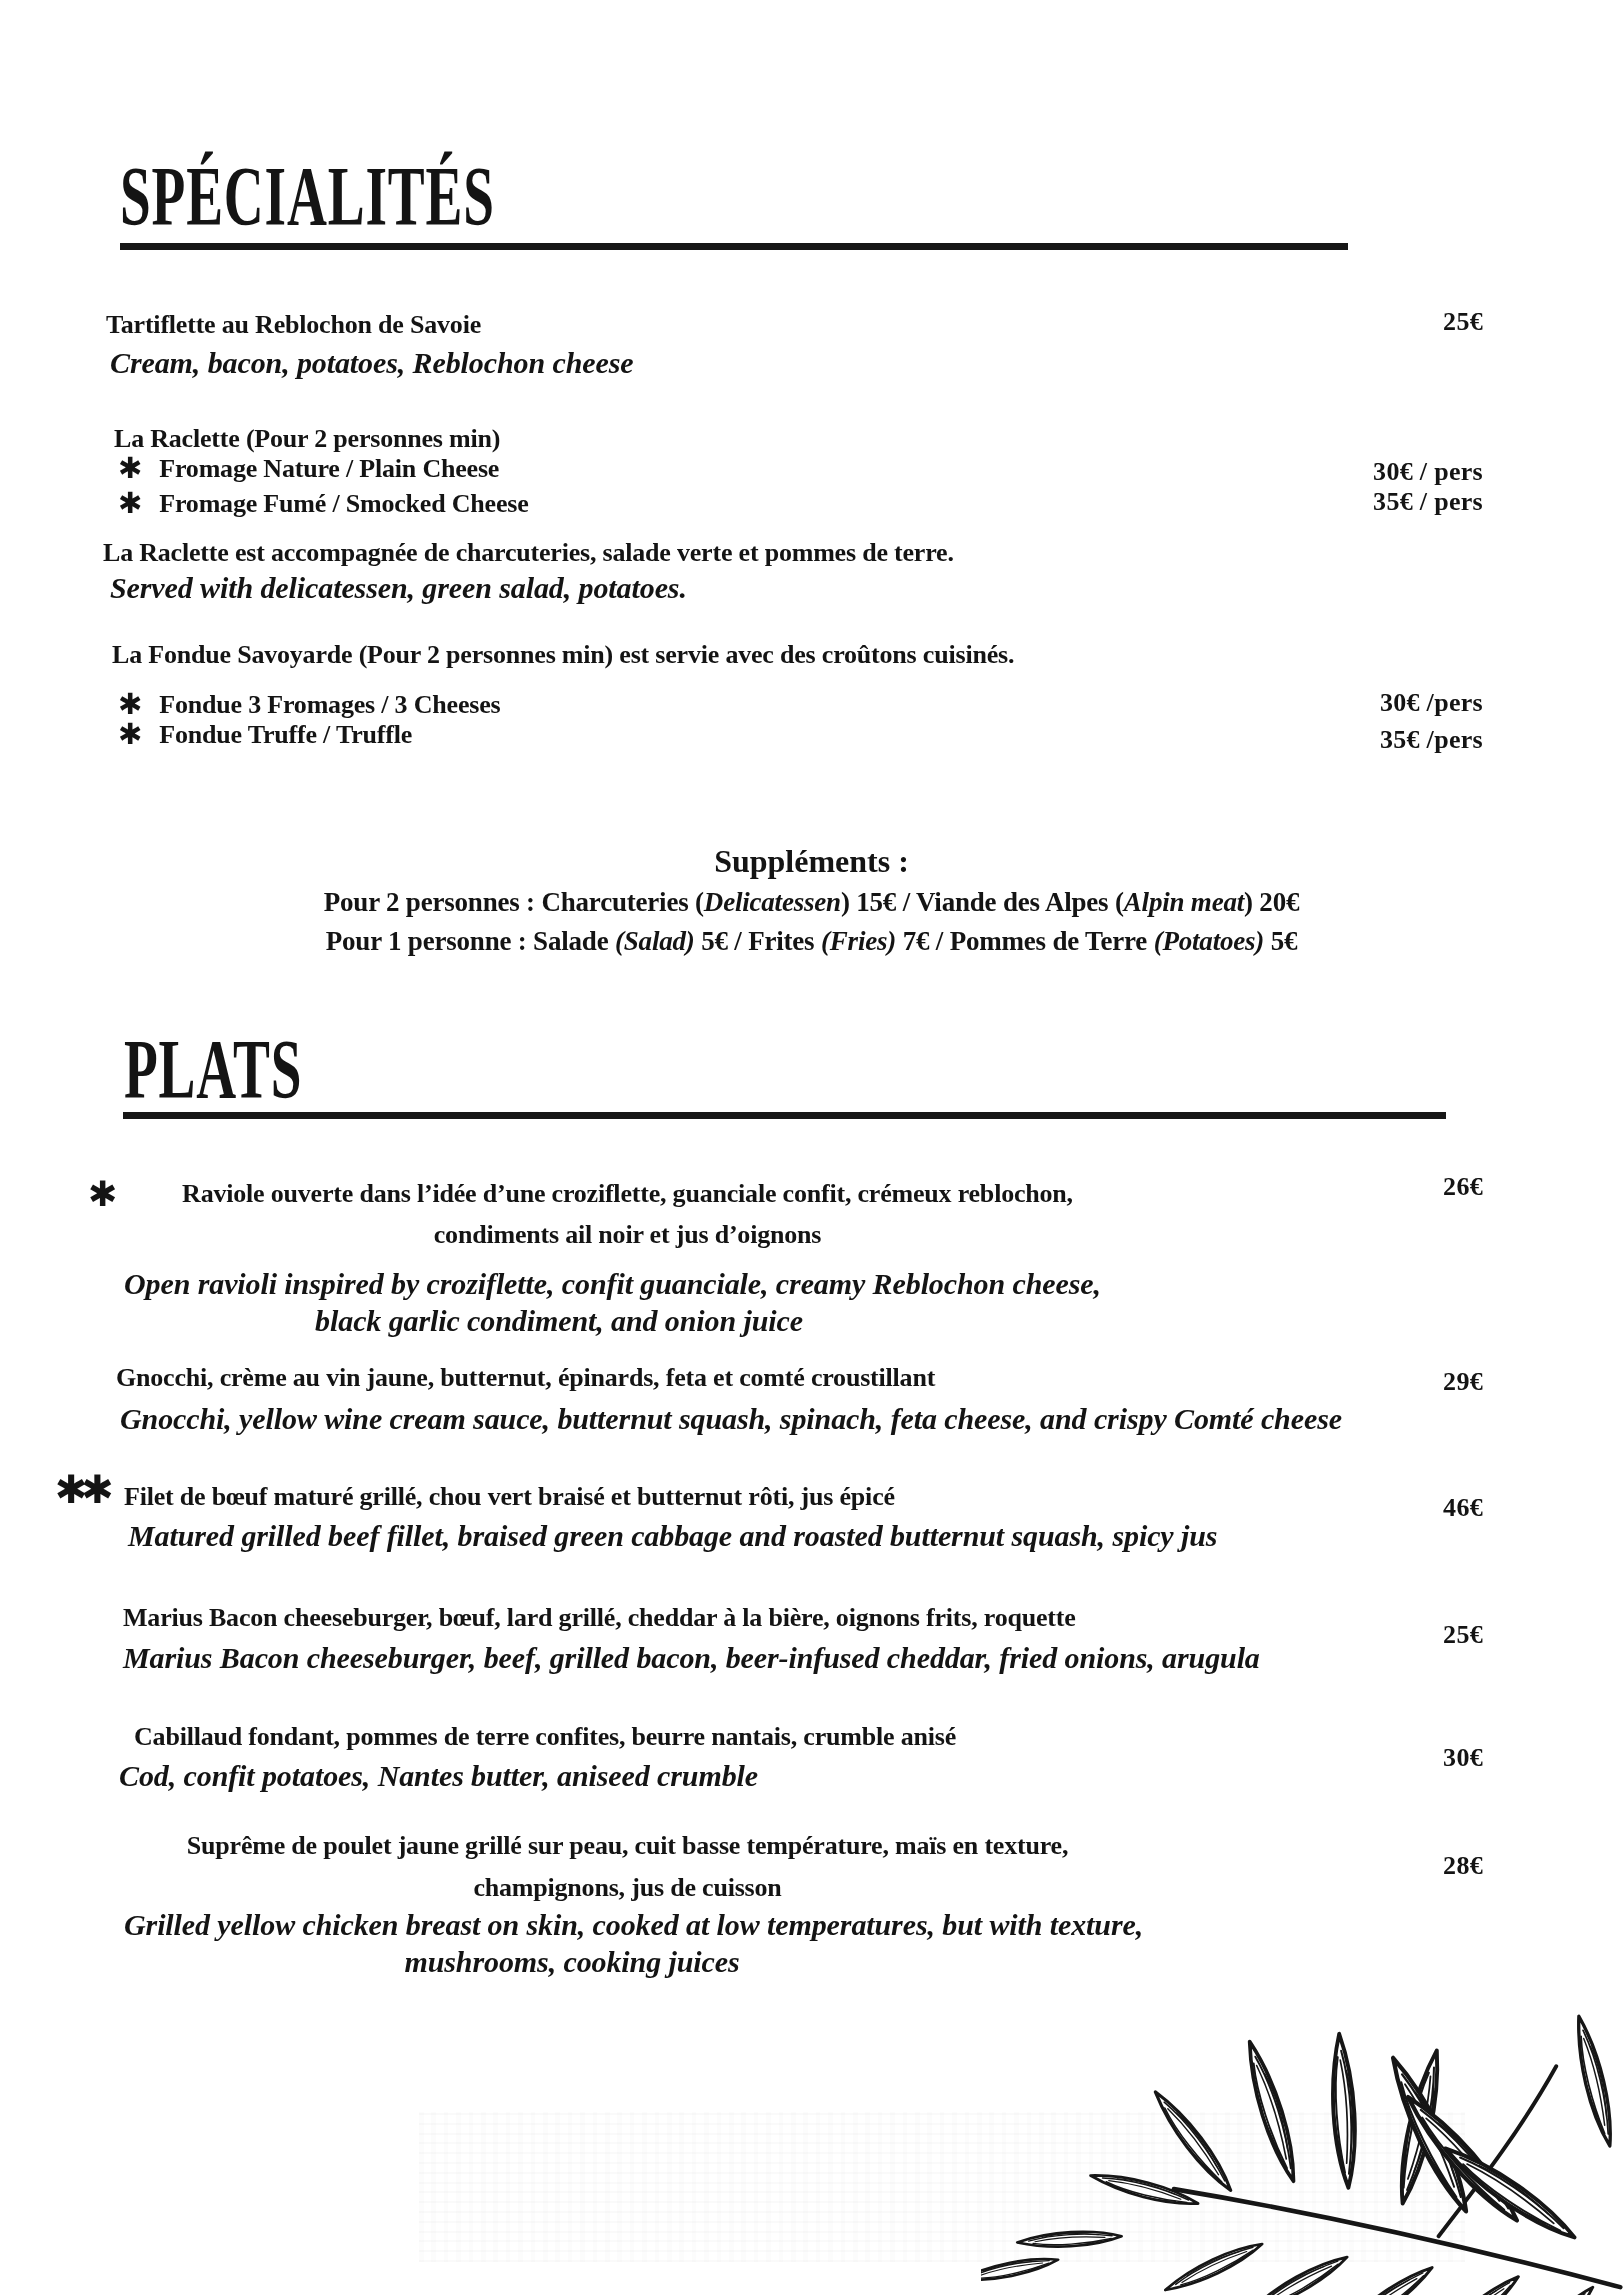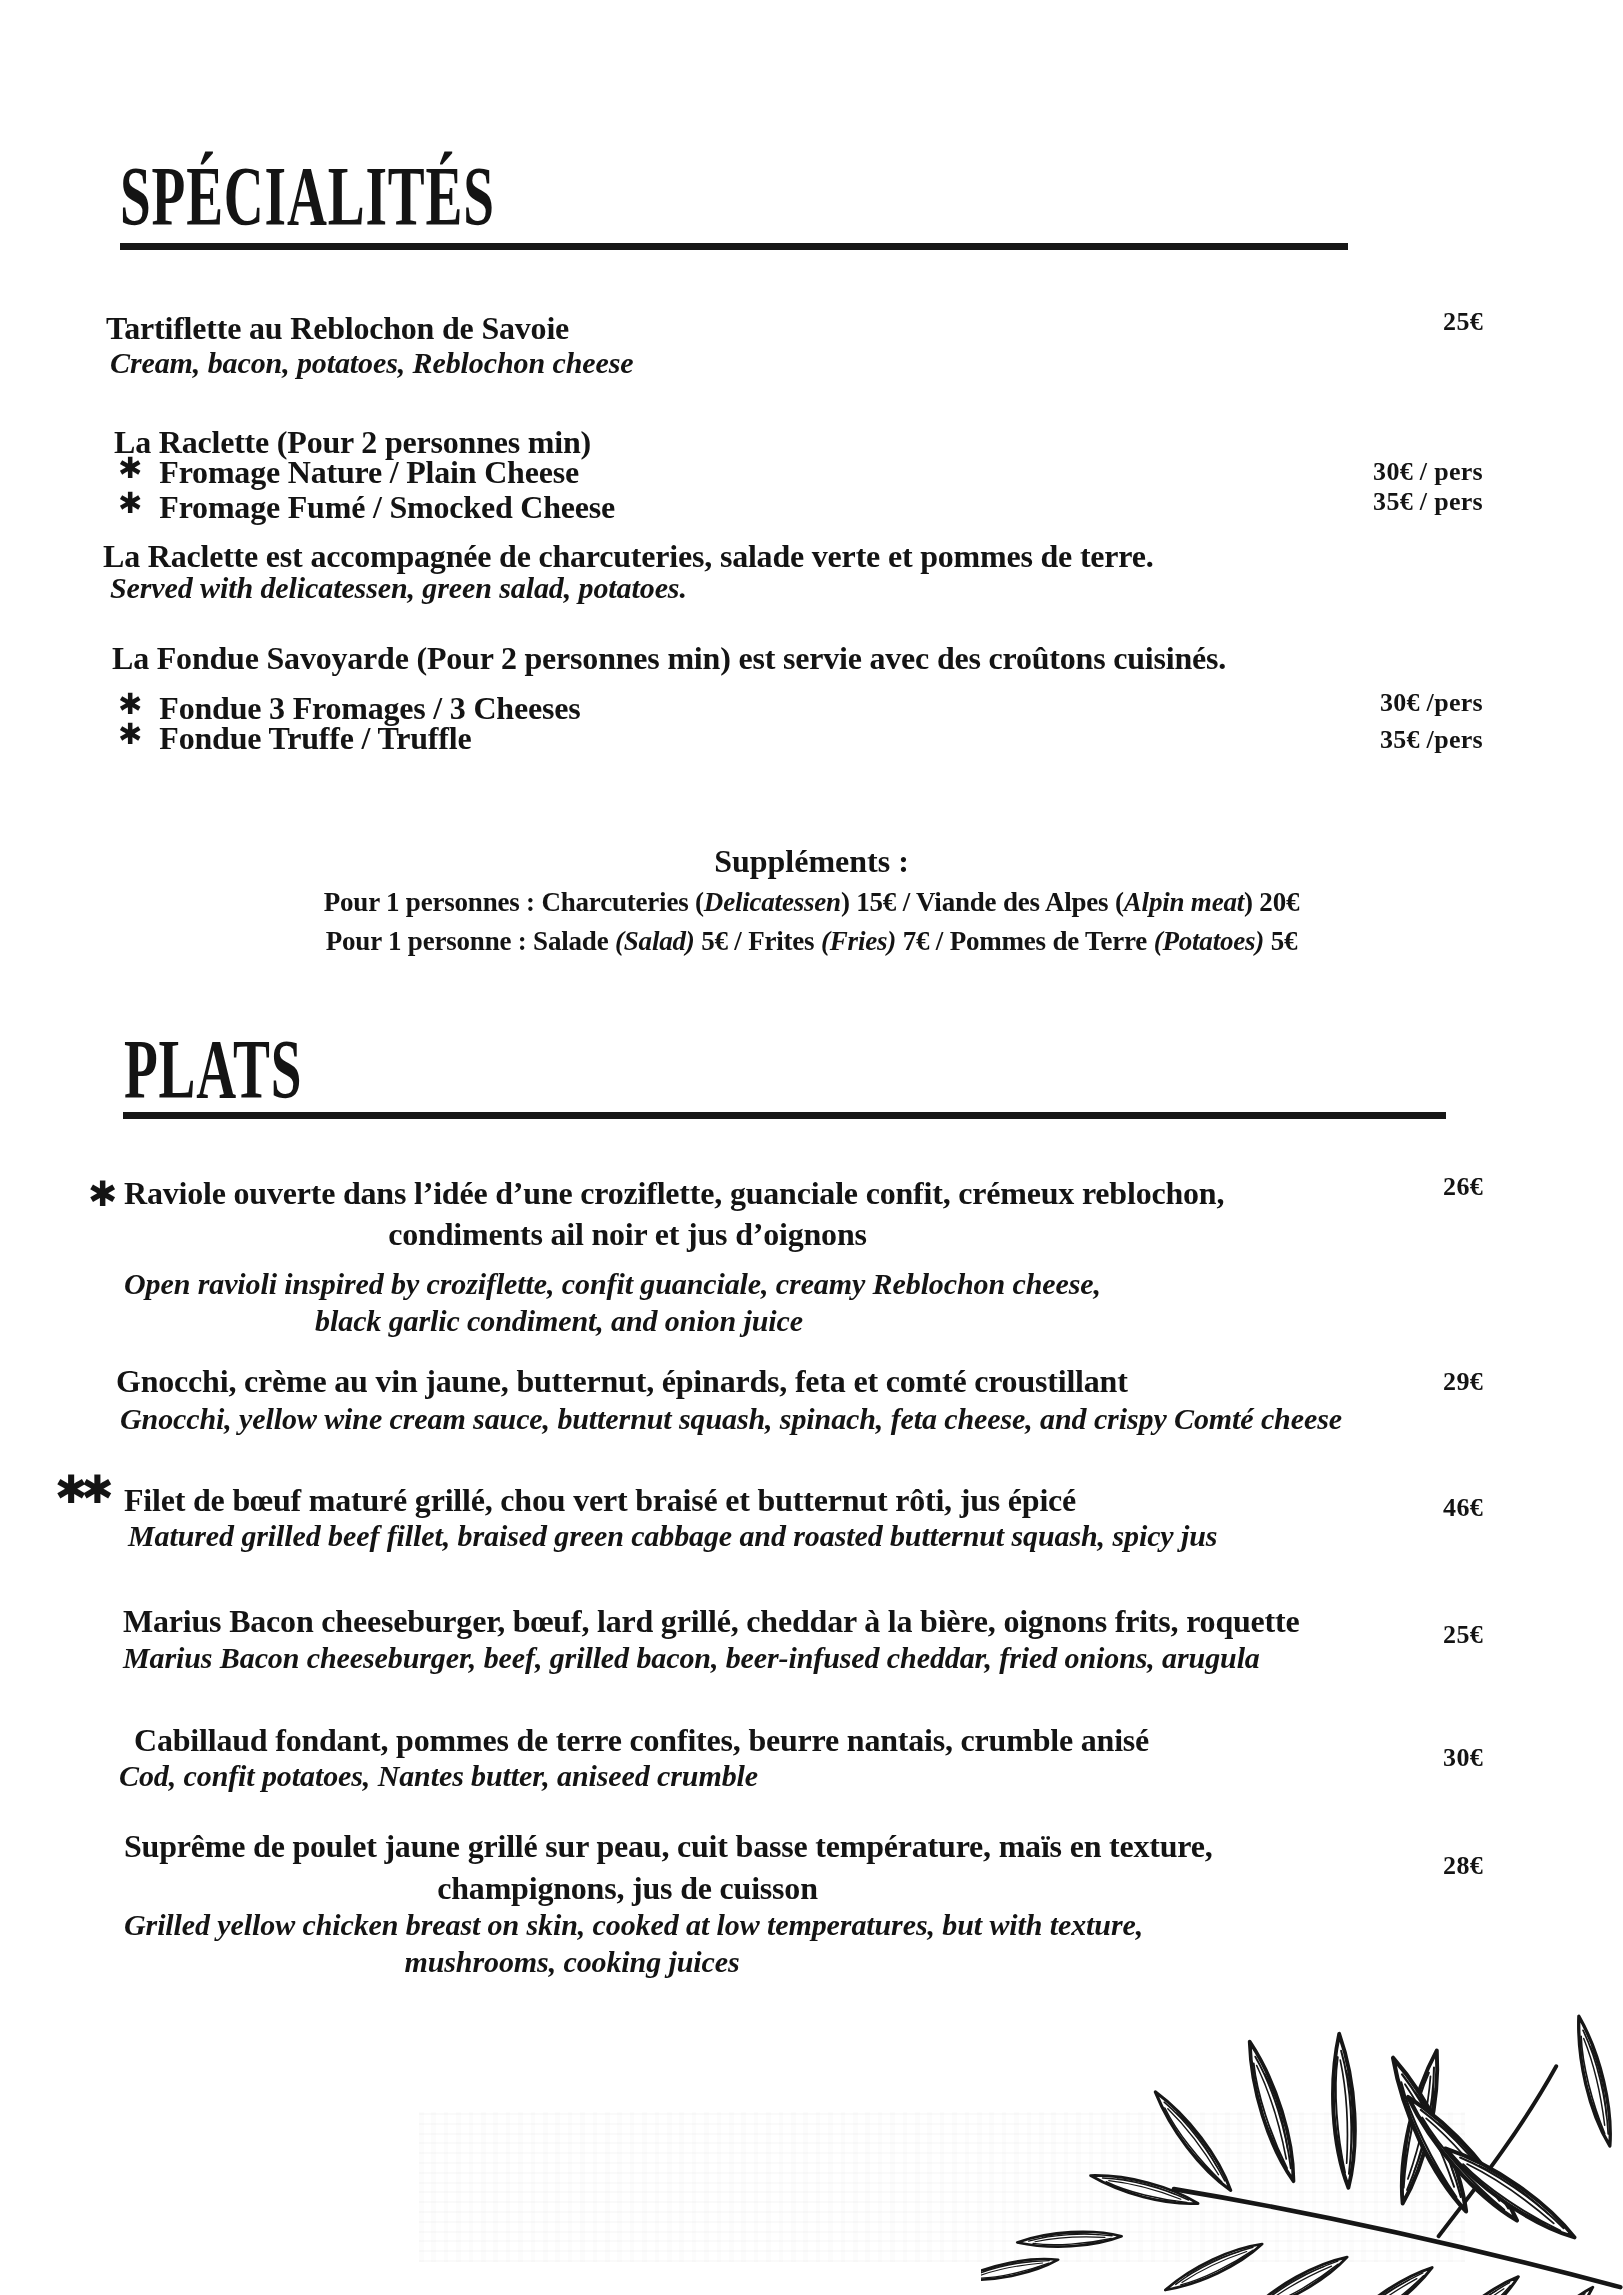--- a/index.html
+++ b/index.html
@@ -8,21 +8,21 @@
     background:#ffffff;color:#141414;
     font-family:"Liberation Serif", serif;
   }
   .abs{position:absolute;}
   .section-title{
     font-size:85px;font-weight:700;line-height:1.05;letter-spacing:1.3px;
     transform:scaleX(0.65);transform-origin:left top;white-space:pre;
   }
   .rule{position:absolute;height:6.5px;background:#171717;}
   .name{
-    font-weight:700;font-size:32px;letter-spacing:-0.2px;line-height:1.2;white-space:pre;
+    font-weight:700;font-size:26px;letter-spacing:-0.2px;line-height:1.2;white-space:pre;
   }
   .desc{
     font-weight:600;font-style:italic;font-size:30px;letter-spacing:-0.1px;line-height:1.2;white-space:pre;
   }
   .price{
     position:absolute;right:140px;text-align:right;
     font-weight:700;font-size:26px;letter-spacing:0.3px;line-height:1.2;white-space:pre;
   }
   .row{position:absolute;display:flex;gap:17px;align-items:flex-start;}
   .row .marker{margin-top:0px;}
@@ -113,21 +113,21 @@
 </div>
 <div class="row" id="row-fond-2">
   <span class="marker">✱</span>
   <span class="name">Fondue Truffe / Truffle</span>
 </div>
 <div class="price" id="pr-fond-1">30€ /pers</div>
 <div class="price" id="pr-fond-2">35€ /pers</div>
 
 <div class="abs" id="suppl">
   <div class="suppl-title">Suppléments :</div>
-  <div class="suppl-line"><span>Pour 1 personnes : Charcuteries (</span><span style="font-style: italic;">Delicatessen</span><span>) 15€ / Viande des Alpes (</span><span style="font-style: italic;">Alpin meat</span><span>) 20€</span></div>
+  <div class="suppl-line"><span>Pour 2 personnes : Charcuteries (</span><span style="font-style: italic;">Delicatessen</span><span>) 15€ / Viande des Alpes (</span><span style="font-style: italic;">Alpin meat</span><span>) 20€</span></div>
   <div class="suppl-line"><span>Pour 1 personne : Salade </span><span style="font-style: italic;">(Salad)</span><span> 5€ / Frites </span><span style="font-style: italic;">(Fries)</span><span> 7€ / Pommes de Terre </span><span style="font-style: italic;">(Potatoes)</span><span> 5€</span></div>
 </div>
 
 <div class="abs section-title" id="p-title">PLATS</div>
 <div class="rule" id="rule-2"></div>
 
 <div class="abs marker" id="mk-1">✱</div>
 <div class="abs name center" id="it-1-name">Raviole ouverte dans l’idée d’une croziflette, guanciale confit, crémeux reblochon,
 condiments ail noir et jus d’oignons</div>
 <div class="abs desc center" id="it-1-desc">Open ravioli inspired by croziflette, confit guanciale, creamy Reblochon cheese,

